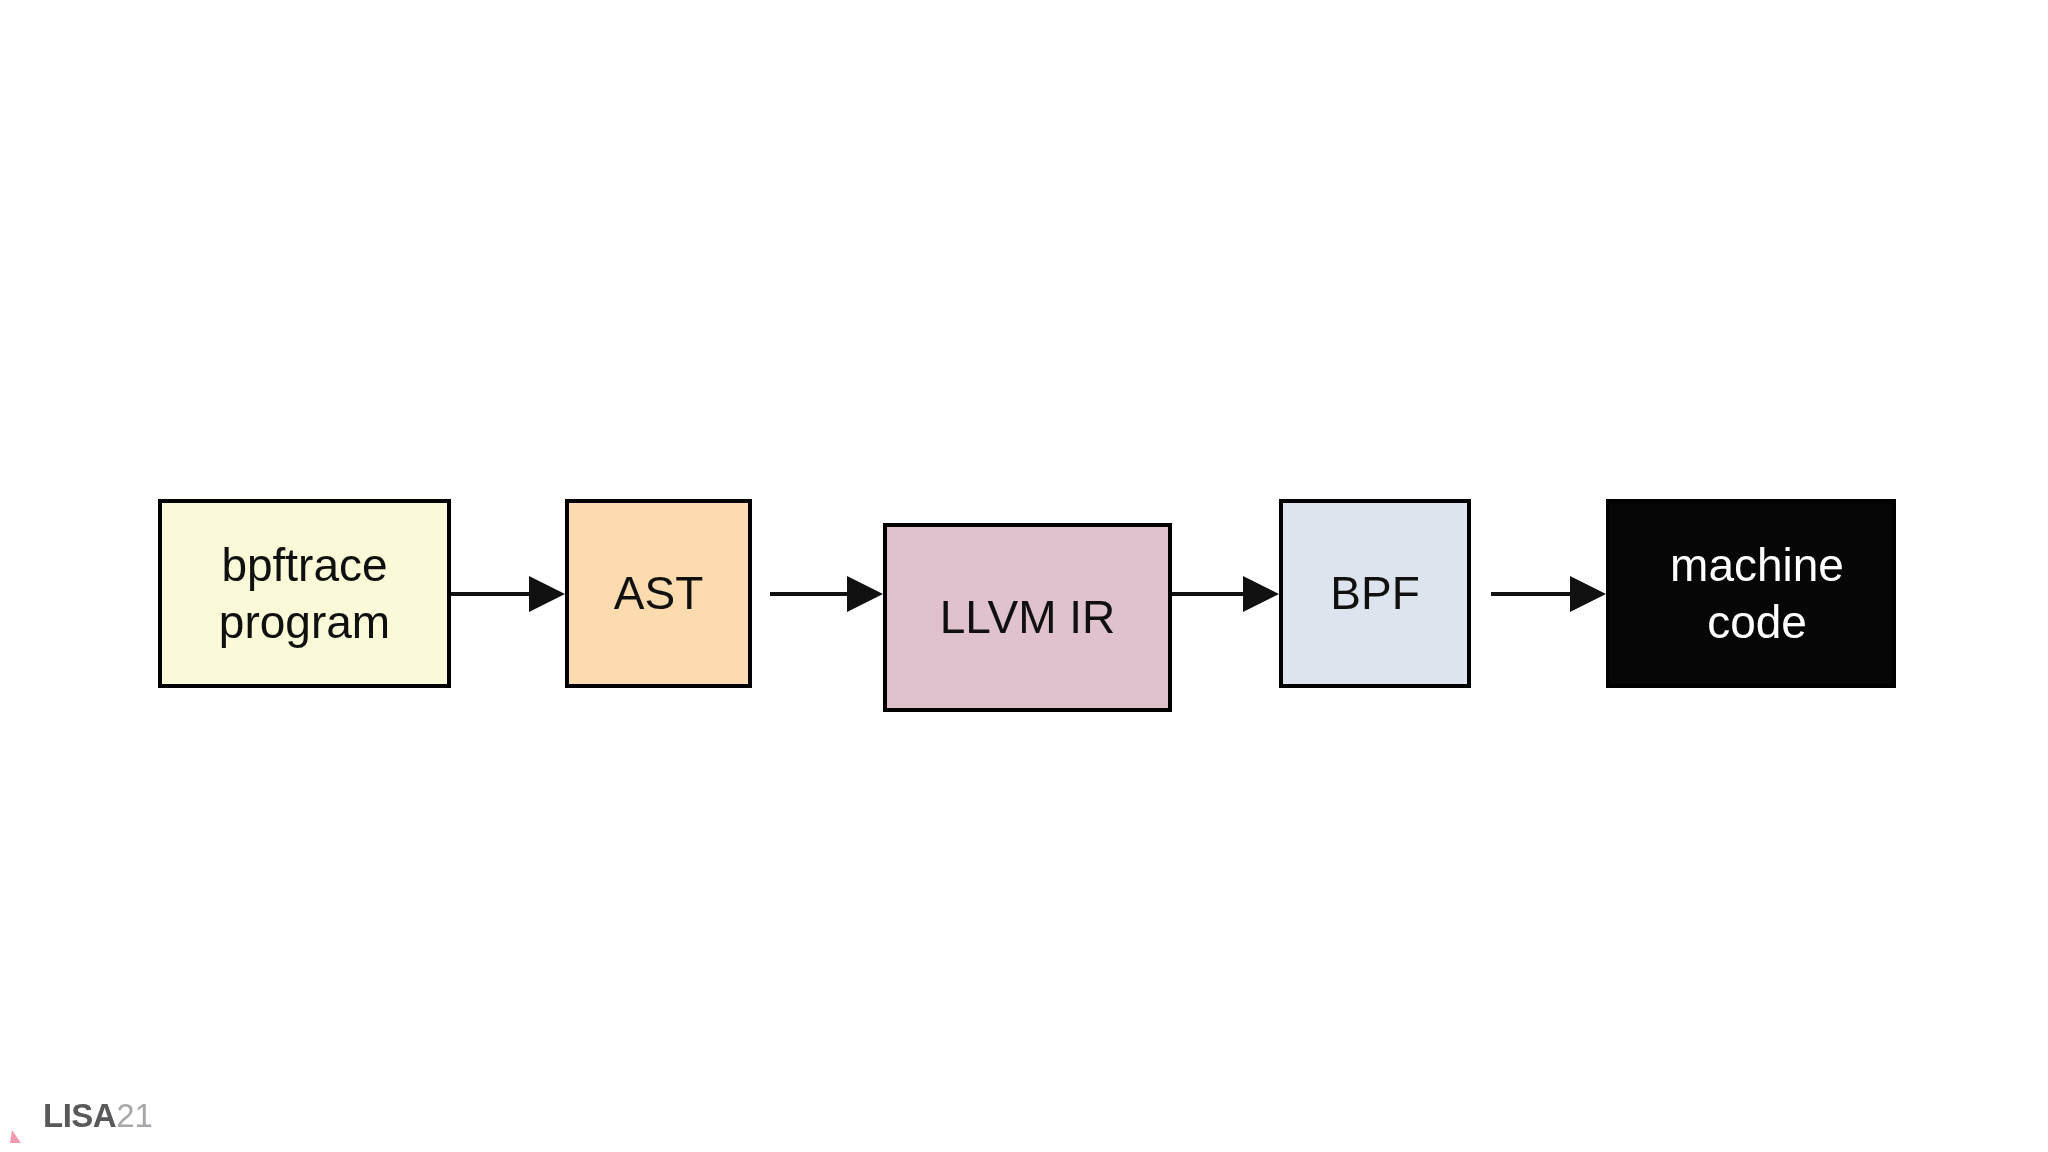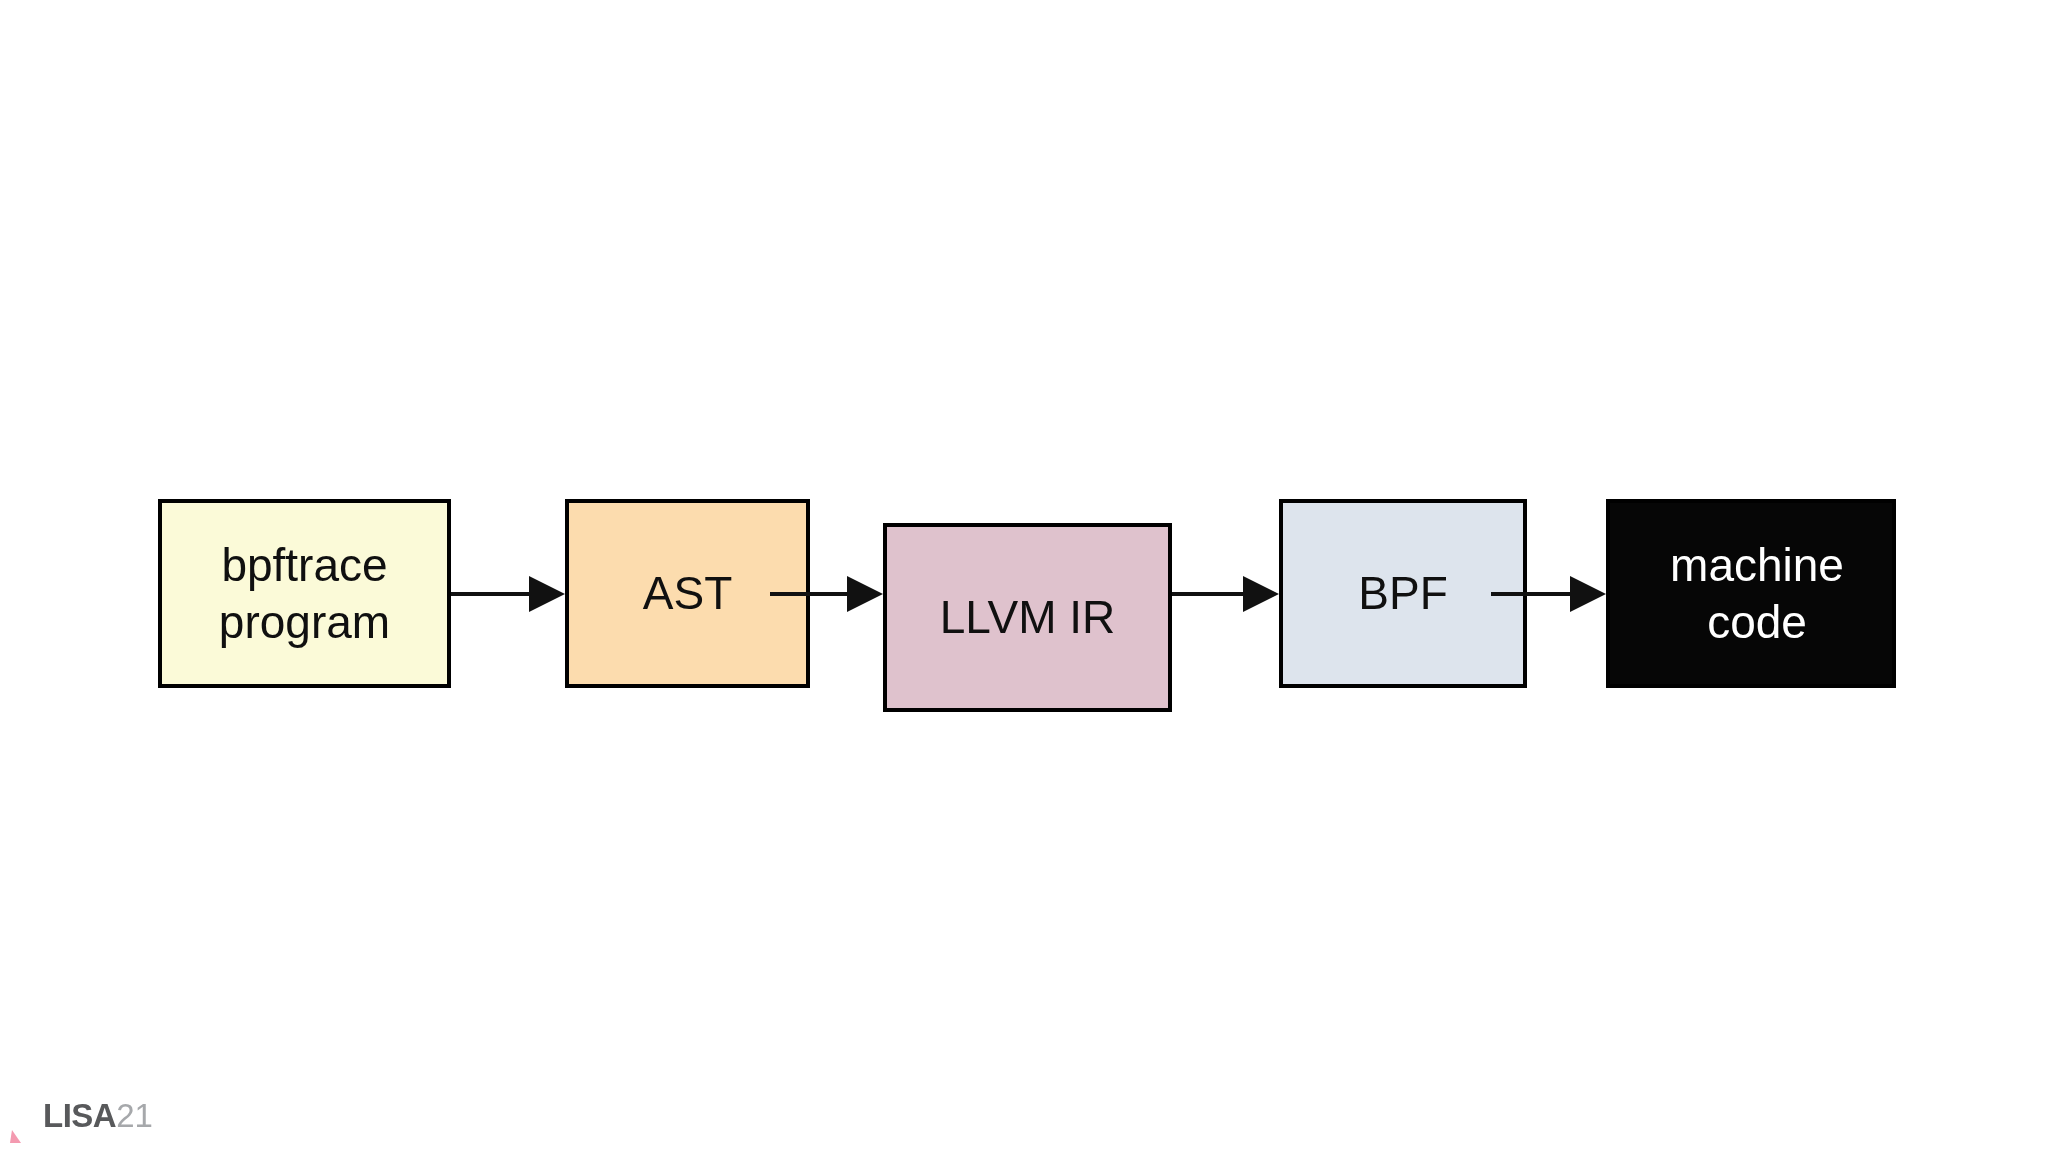--- a/index.html
+++ b/index.html
@@ -33,23 +33,23 @@
     align-items: center;
     justify-content: center;
     text-align: center;
   }
   .node-line {
     font-size: 46px;
     line-height: 57px;
     white-space: nowrap;
   }
   .node-1 { left: 158px;  width: 293px; }
-  .node-2 { left: 565px;  width: 245px; text-align: right; }
+  .node-2 { left: 565px;  width: 187px; text-align: right; }
   .node-3 { left: 883px;  width: 289px; }
-  .node-4 { left: 1279px; width: 248px; }
+  .node-4 { left: 1279px; width: 192px; }
   .node-5 { left: 1606px; width: 290px; padding-left: 12px; }
 
   
   .arrow-line {
     position: absolute;
     top: 592px; height: 4px;
     background: #111;
   }
   .arrow-head {
     position: absolute;

